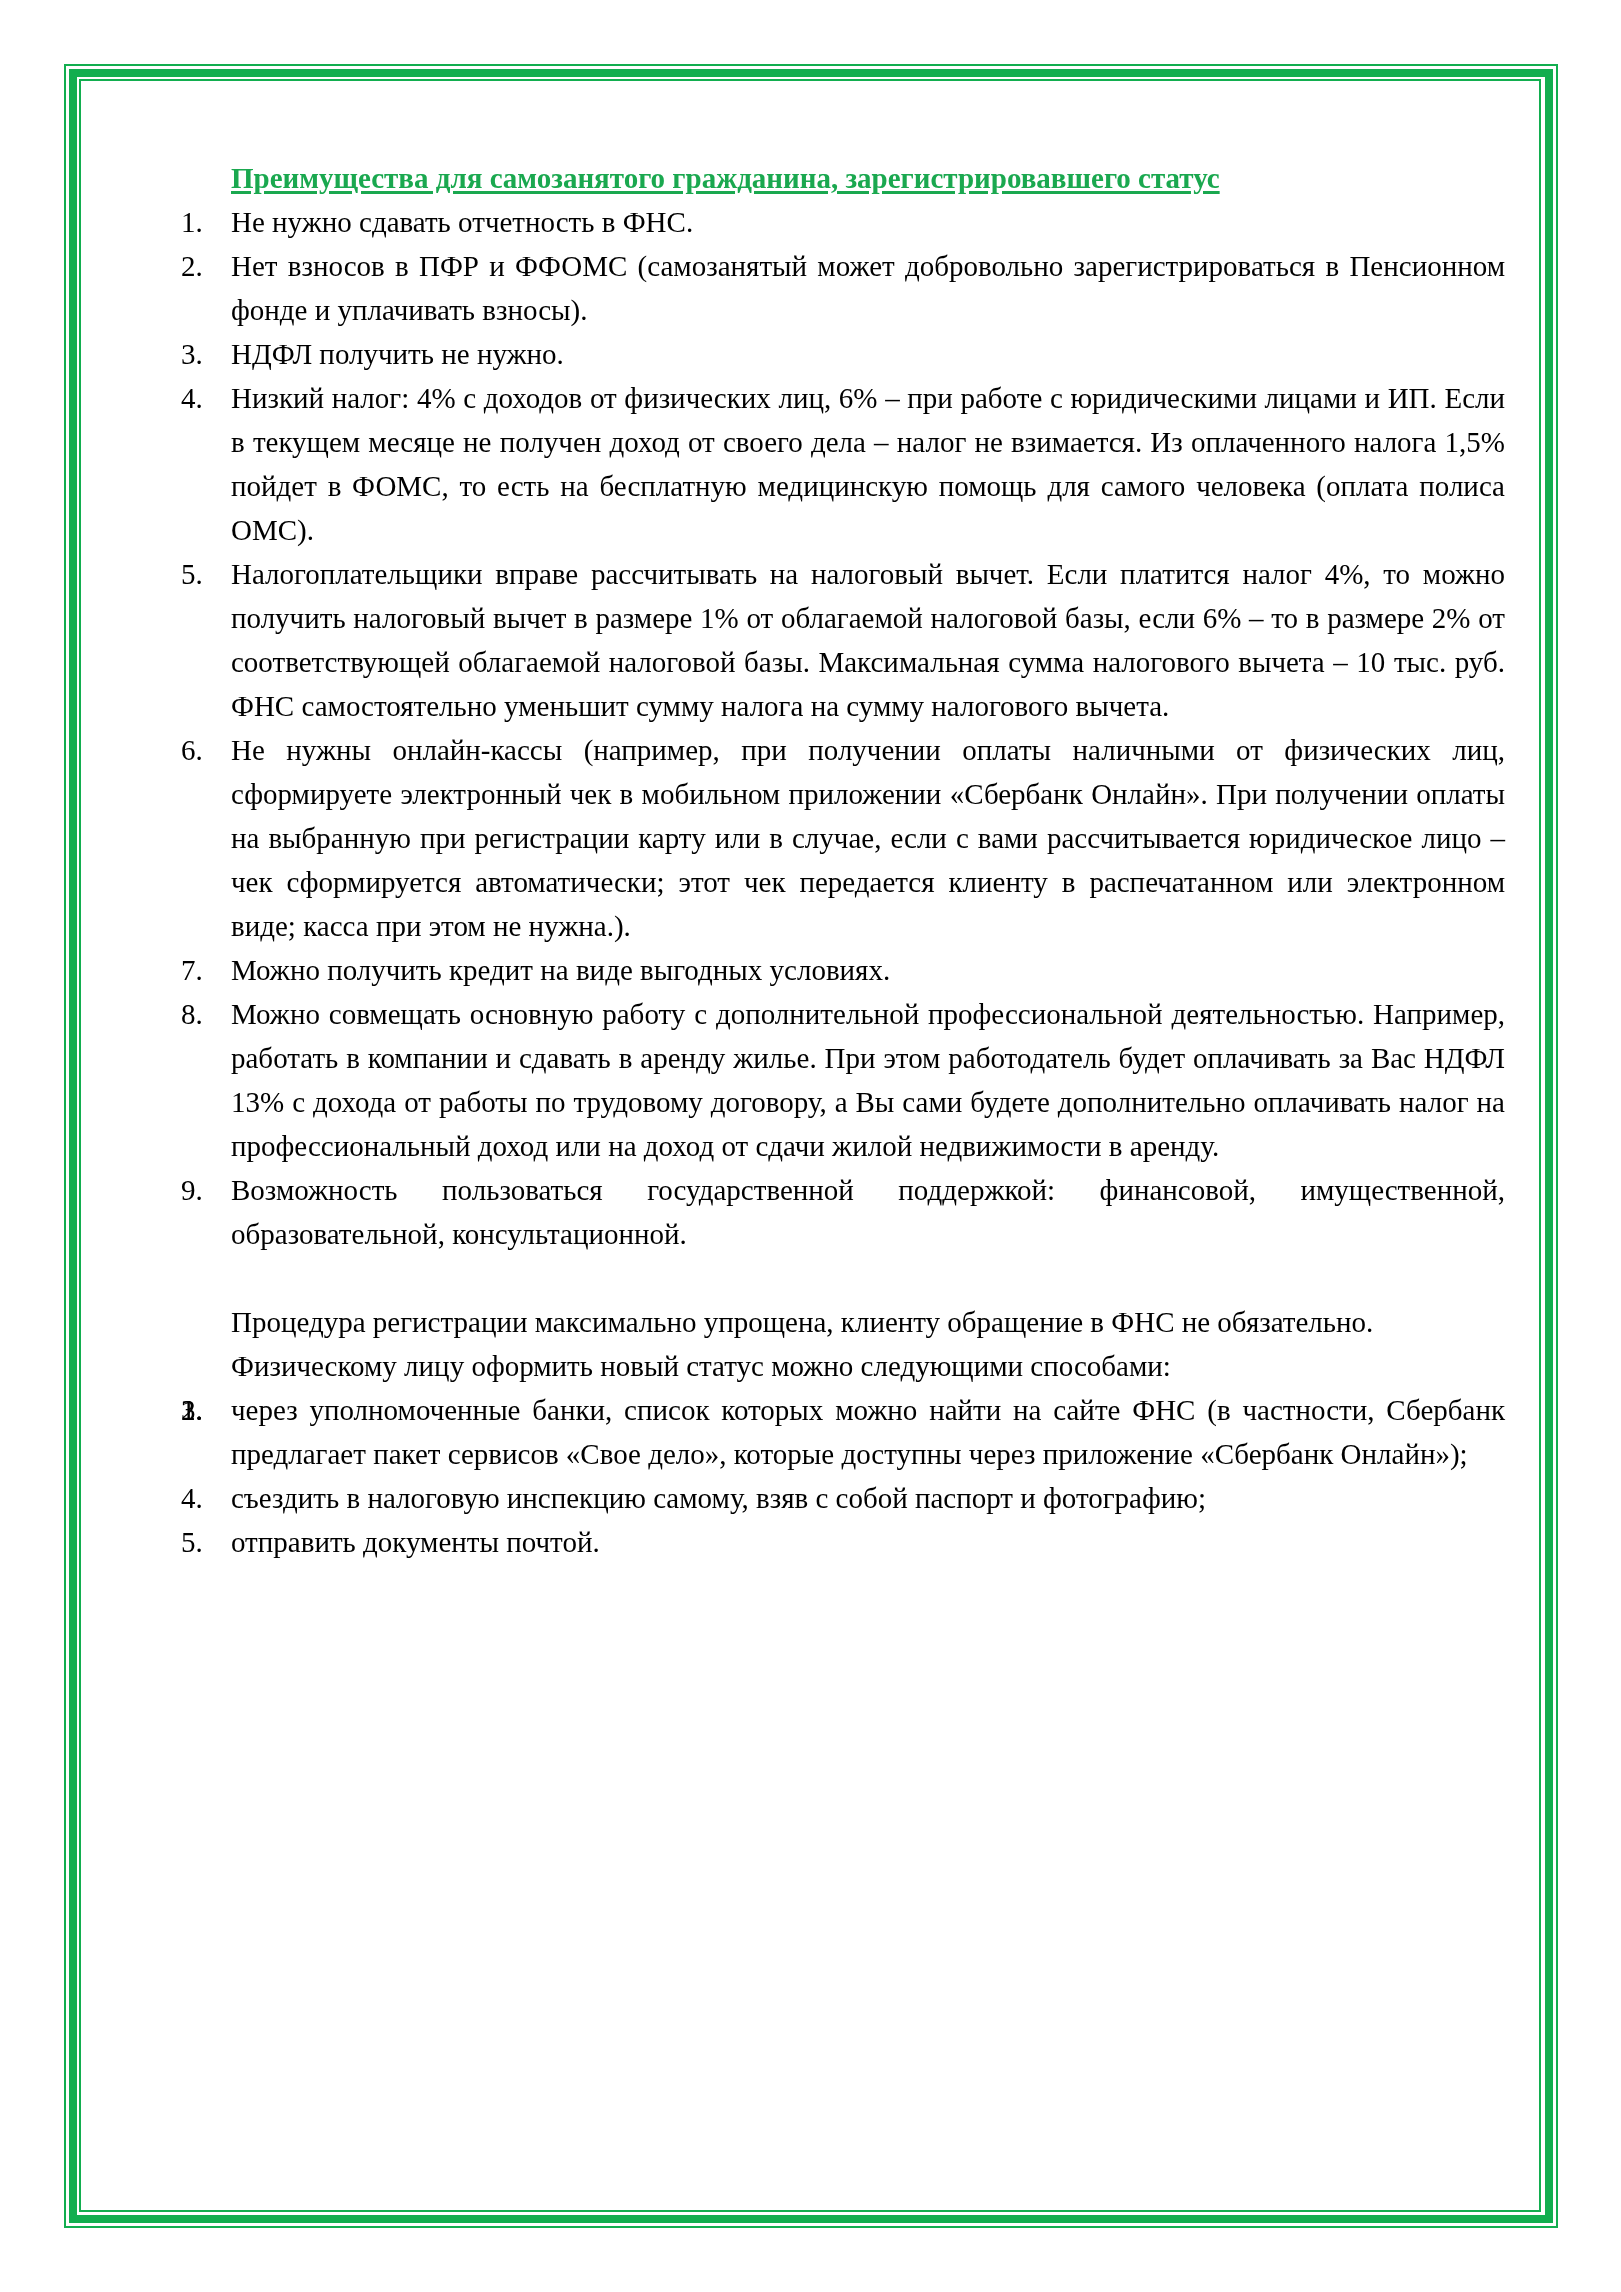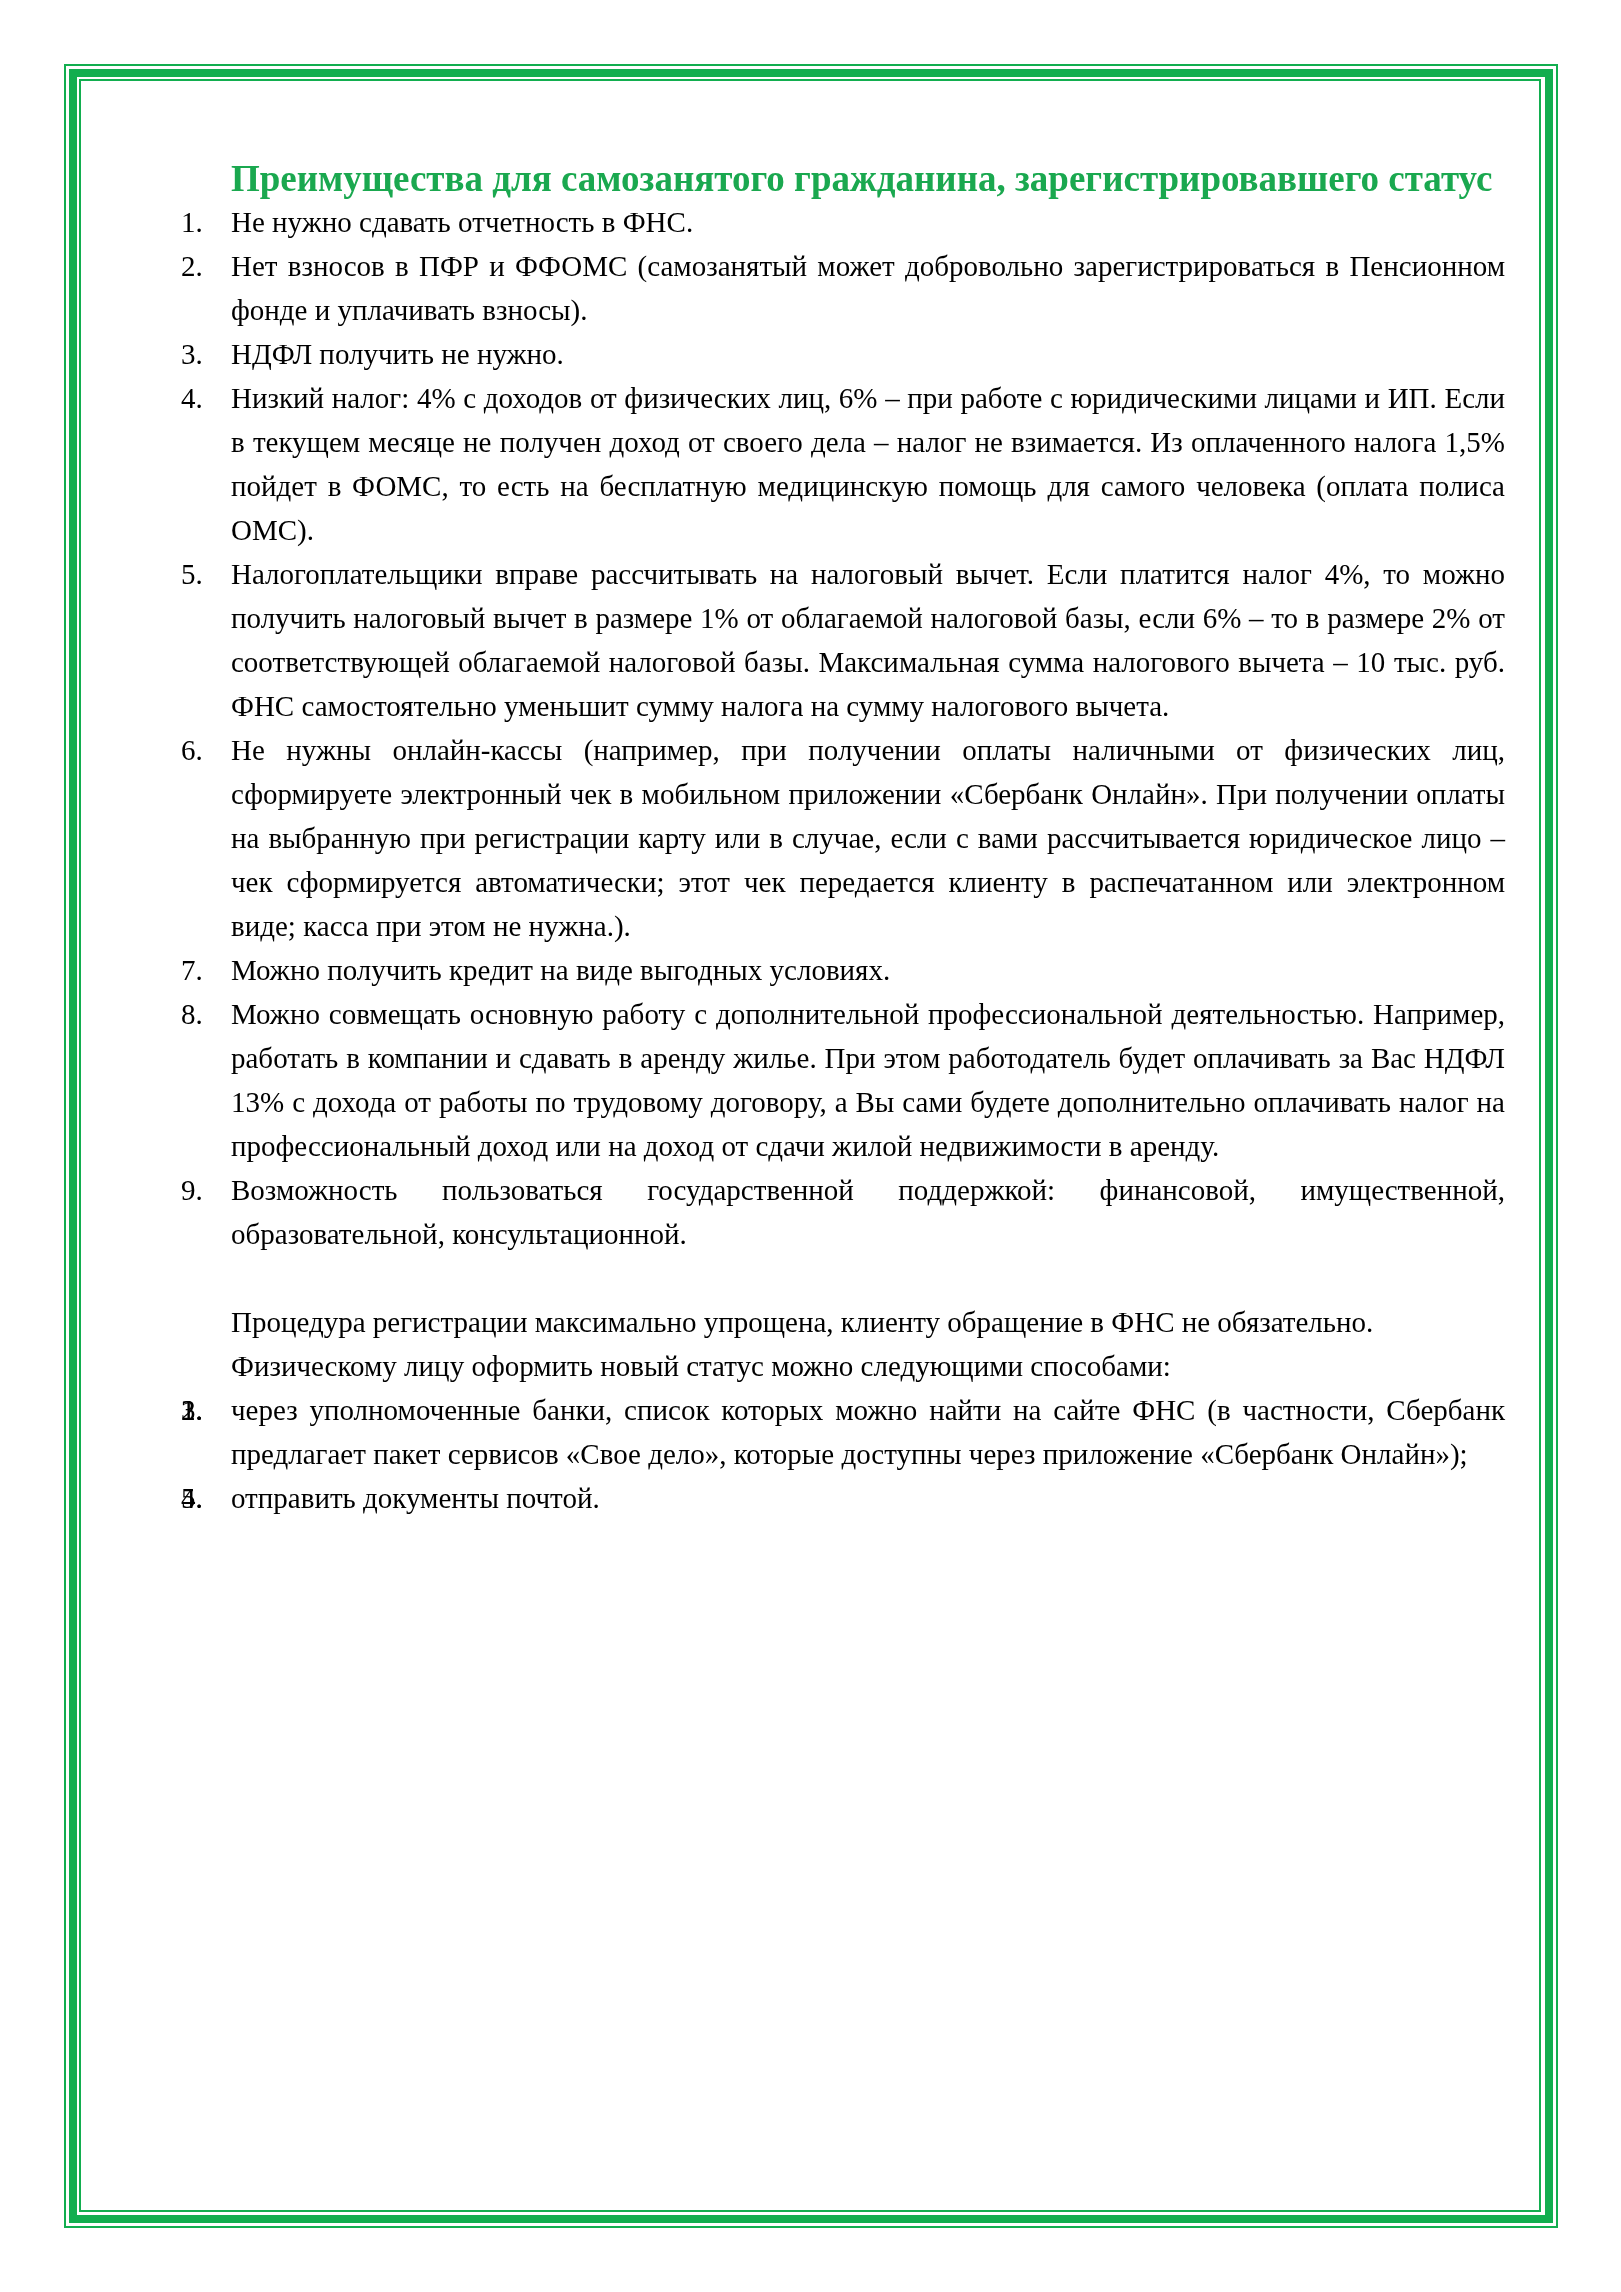--- a/index.html
+++ b/index.html
@@ -18,23 +18,23 @@
     box-sizing: border-box; border: 2px solid #12ae4f;
   }
 
   .content {
     position: absolute; left: 181px; top: 157px; width: 1324px;
     font-family: "Liberation Serif", "DejaVu Serif", serif;
     font-size: 29px; line-height: 44px; color: #000000;
   }
   .heading {
     margin: 0 0 0 50px; font-weight: bold; color: #1aa84f;
-    text-decoration-thickness: 2.9px;
+    text-decoration: underline; text-decoration-thickness: 2.9px;
     text-underline-offset: 2.9px; text-align: justify;
-    font-size: 37px; line-height: 43px;
+    font-size: 29px; line-height: 43px;
   }
   ol { margin: 0; padding: 0; list-style: none; }
   li { position: relative; padding-left: 50px; text-align: justify; }
   li .num { position: absolute; left: 0; top: 0; }
   .para { margin: 0 0 0 50px; text-align: justify; }
   .spacer { height: 44px; }
 </style>
 </head>
 <body>
 
@@ -61,18 +61,18 @@
 
   <div class="spacer"></div>
 
   <section>
     <p class="para">Процедура регистрации максимально упрощена, клиенту обращение в ФНС не обязательно.</p>
     <p class="para">Физическому лицу оформить новый статус можно следующими способами:</p>
     <ol>
       <li><span class="num">1.</span></li>
       <li><span class="num">2.</span></li>
       <li><span class="num">3.</span><span>через уполномоченные банки, список которых можно найти на сайте ФНС (в частности, Сбербанк предлагает пакет сервисов «Свое дело», которые доступны через приложение «Сбербанк Онлайн»);</span></li>
-      <li><span class="num">4.</span></li>
+      <li><span class="num">4.</span><span>съездить в налоговую инспекцию самому, взяв с собой паспорт и фотографию;</span></li>
       <li><span class="num">5.</span><span>отправить документы почтой.</span></li>
     </ol>
   </section>
 </div>
 
 
 </body></html>

